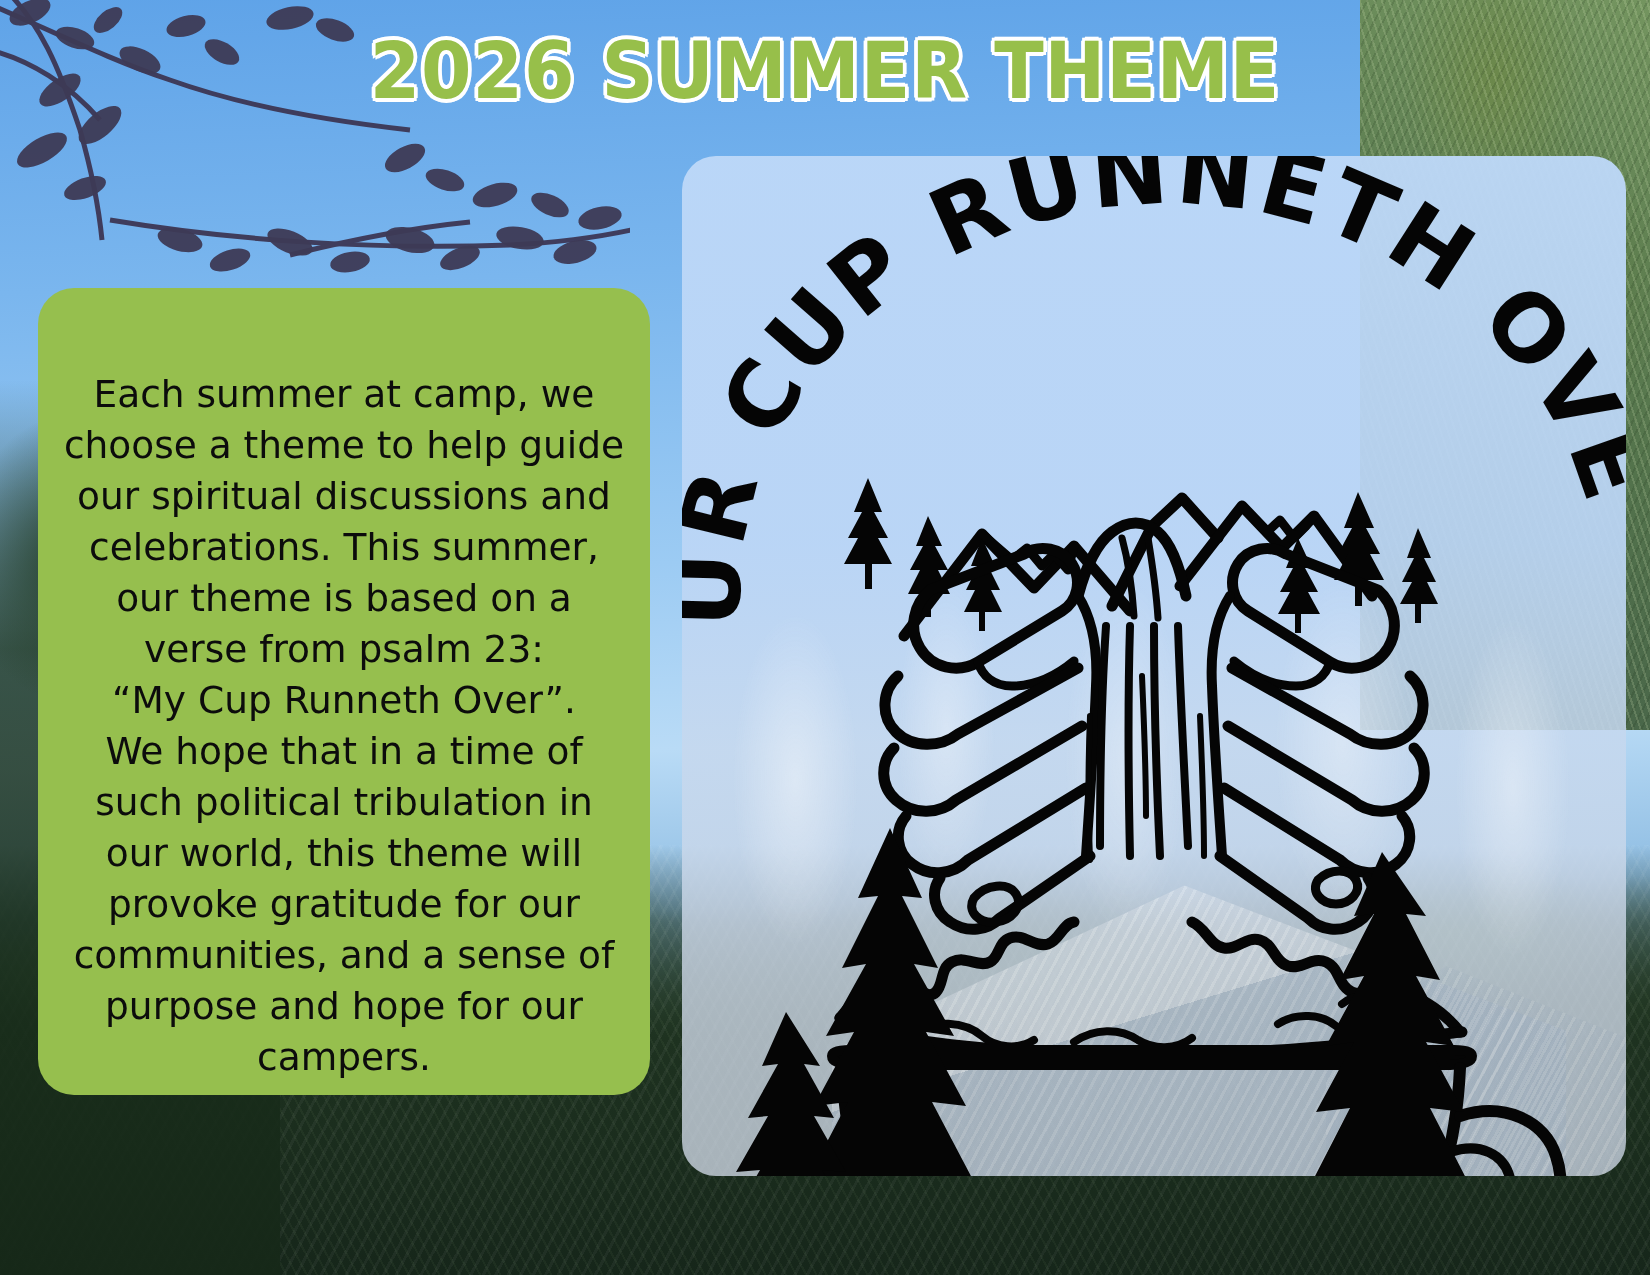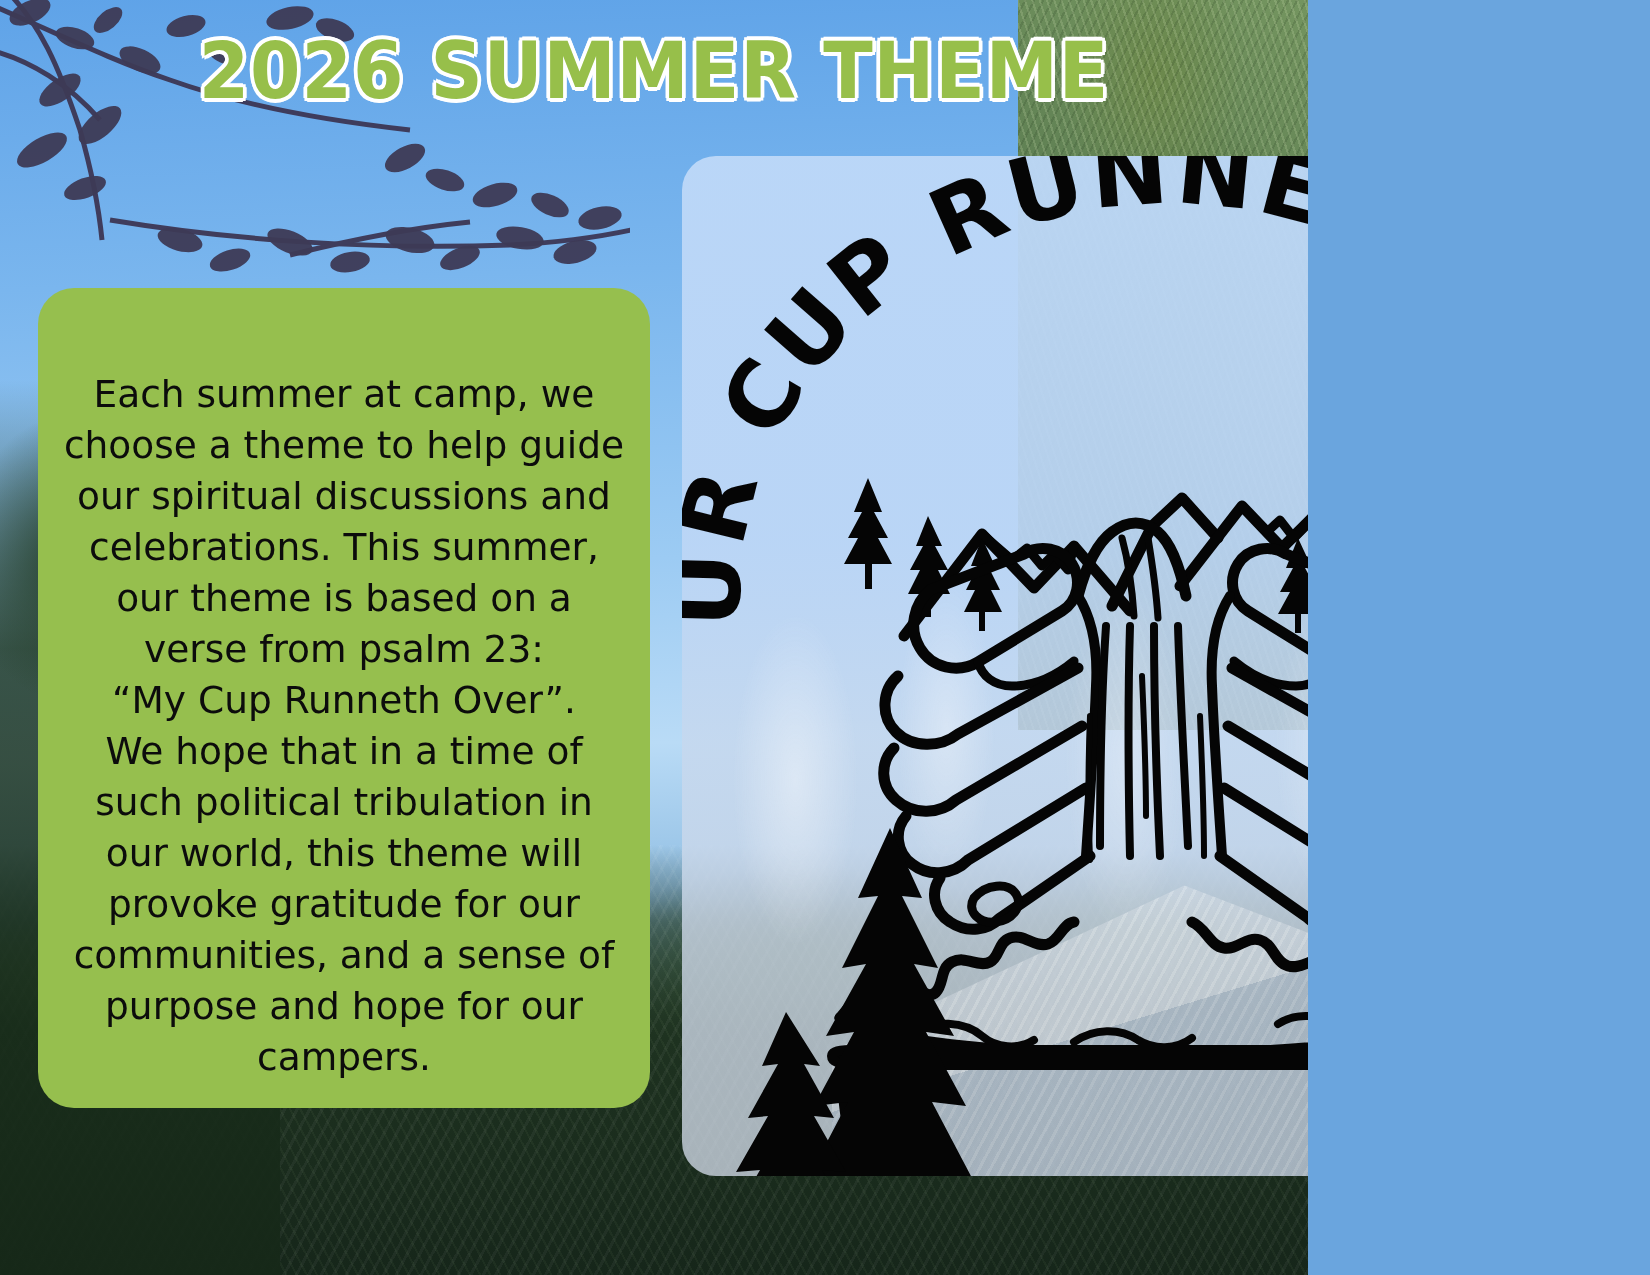--- a/index.html
+++ b/index.html
@@ -1,21 +1,21 @@
 <!DOCTYPE html>
 <html><head>
 <meta charset="utf-8">
 <style>
   html,body{margin:0;padding:0;}
   body{
     width:1650px;height:1275px;overflow:hidden;
     font-family:"Liberation Sans", sans-serif;
     position:relative;background:#6aa5de;
   }
-  #stage{position:absolute;inset:0;width:1308px;height:1275px;overflow:hidden;}
+  #stage{position:absolute;inset:0;width:1650px;height:1275px;overflow:hidden;}
 
   
   .bg{position:absolute;inset:0;}
   .sky{
     position:absolute;inset:0;
     background:
       linear-gradient(178deg,#5fa3e8 0%,#7ab6ee 22%,#9ccbf3 44%,#b9dbf6 58%,#8fbde2 70%, #3e5c40 80%, #22351f 100%);
   }
   
   .foliage-bottom{
@@ -75,21 +75,21 @@
       -3px -3px 0 #ffffff, 3px -3px 0 #ffffff, -3px 3px 0 #ffffff, 3px 3px 0 #ffffff,
       -4px 0 0 #ffffff, 4px 0 0 #ffffff, 0 -4px 0 #ffffff, 0 4px 0 #ffffff;
     white-space:nowrap;
     user-select:none;
   }
 
   
   .green-card{
     position:absolute;left:38px;top:288px;width:612px;
     background:#96bf4e;border-radius:36px;
-    padding:30px 22px 25px 22px;
+    padding:30px 22px 12px 22px;
     box-sizing:border-box;
     text-align:center;
     color:#0c0c0c;
     font-size:37.5px;
     line-height:51px;
     font-family:"DejaVu Sans", sans-serif;
     font-weight:normal;
     white-space:pre-line;
   }
 

